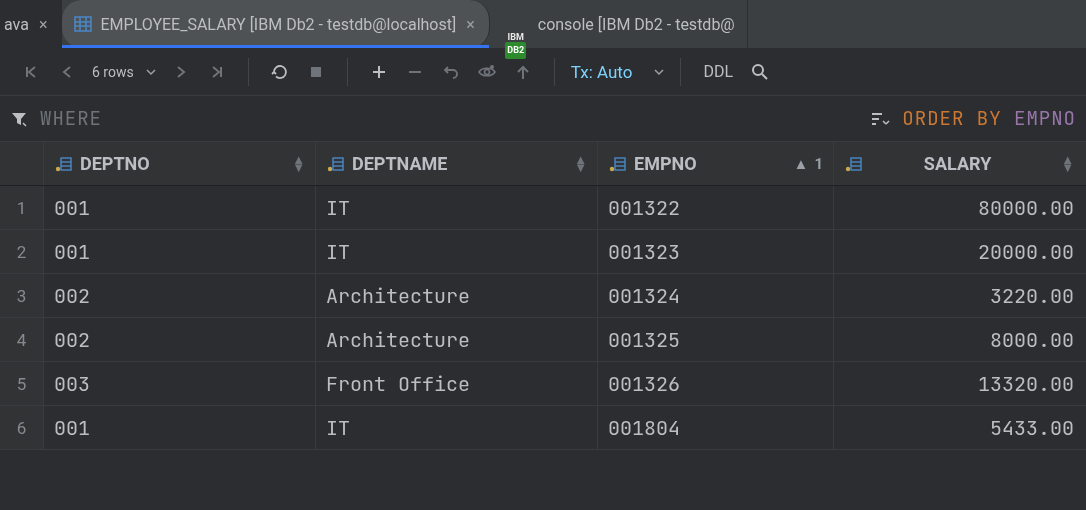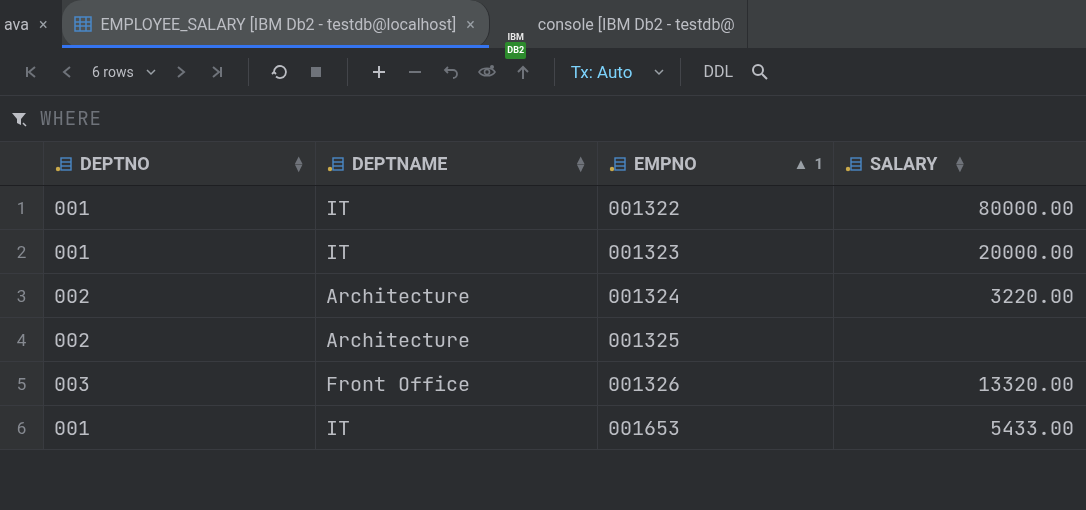--- a/index.html
+++ b/index.html
@@ -122,21 +122,21 @@
     justify-content: center;
     background: #313335;
     color: #868a91;
     font-family: -apple-system, "Segoe UI", Roboto, sans-serif;
     font-size: 17px;
   }
   .cell.c-deptno { width: 272px; }
   .cell.c-deptname { width: 282px; text-align: center; }
   .cell.c-empno { width: 236px; }
   .cell.c-salary { width: 250px; justify-content: flex-end; border-right: none; }
-  .row.header .cell.c-salary { justify-content: flex-start; }
+  .row.header .cell.c-salary { justify-content: space-between; }
   .col-icon { display: inline-flex; }
   .sort-ind {
     display: flex; align-items: center; gap: 6px;
     margin-left: auto; color: #9aa0a6; font-size: 15px;
   }
   .sort-dbl {
     margin-left: auto; color: #6f737a; font-size: 13px;
     display: flex; flex-direction: column; line-height: 8px;
   }
   svg { display: block; }
@@ -266,20 +266,35 @@
 
 <div class="filter-bar">
   <div class="filter-left">
     <span>
       <svg width="18" height="18" viewBox="0 0 18 18">
           <path d="M2 3h14l-5 6v6l-4-2V9z" fill="#bcbec4"></path>
           <path d="M13 13l3 3" stroke="#bcbec4" stroke-width="1.5"></path>
         </svg>
     </span>
     <span class="where-text">WHERE</span>
+  </div>
+  <div class="filter-right">
+    <span>
+      <svg width="20" height="16" viewBox="0 0 20 16">
+          <path d="M2 3h10M2 8h7M2 13h4" stroke="#bcbec4" stroke-width="2"></path>
+          <path d="M16 13l3-3M16 13l-3-3" stroke="#bcbec4" stroke-width="1.5"></path>
+        </svg>
+    </span>
+    <span class="order-text">
+      <span class="kw-order">ORDER</span>
+      <span> </span>
+      <span class="kw-by">BY</span>
+      <span> </span>
+      <span class="kw-col">EMPNO</span>
+    </span>
   </div>
 </div>
 
 <div class="grid">
   <div class="row header">
     <div class="cell rownum"></div>
     <div class="cell c-deptno">
       <span class="col-icon">
         <svg width="18" height="16" viewBox="0 0 18 16">
             <circle cx="4" cy="13" r="2.2" fill="#c9a94b"></circle>
@@ -349,29 +364,30 @@
         <div class="cell c-deptno">002</div>
         <div class="cell c-deptname">Architecture</div>
         <div class="cell c-empno">001324</div>
         <div class="cell c-salary">3220.00</div>
       </div>
       <div class="row data">
         <div class="cell rownum">4</div>
         <div class="cell c-deptno">002</div>
         <div class="cell c-deptname">Architecture</div>
         <div class="cell c-empno">001325</div>
+        <div class="cell c-salary">8000.00</div>
       </div>
       <div class="row data">
         <div class="cell rownum">5</div>
         <div class="cell c-deptno">003</div>
         <div class="cell c-deptname">Front Office</div>
         <div class="cell c-empno">001326</div>
         <div class="cell c-salary">13320.00</div>
       </div>
       <div class="row data">
         <div class="cell rownum">6</div>
         <div class="cell c-deptno">001</div>
         <div class="cell c-deptname">IT</div>
-        <div class="cell c-empno">001653</div>
+        <div class="cell c-empno">001804</div>
         <div class="cell c-salary">5433.00</div>
       </div>
     </div>
 </div>
 
 </body></html>

